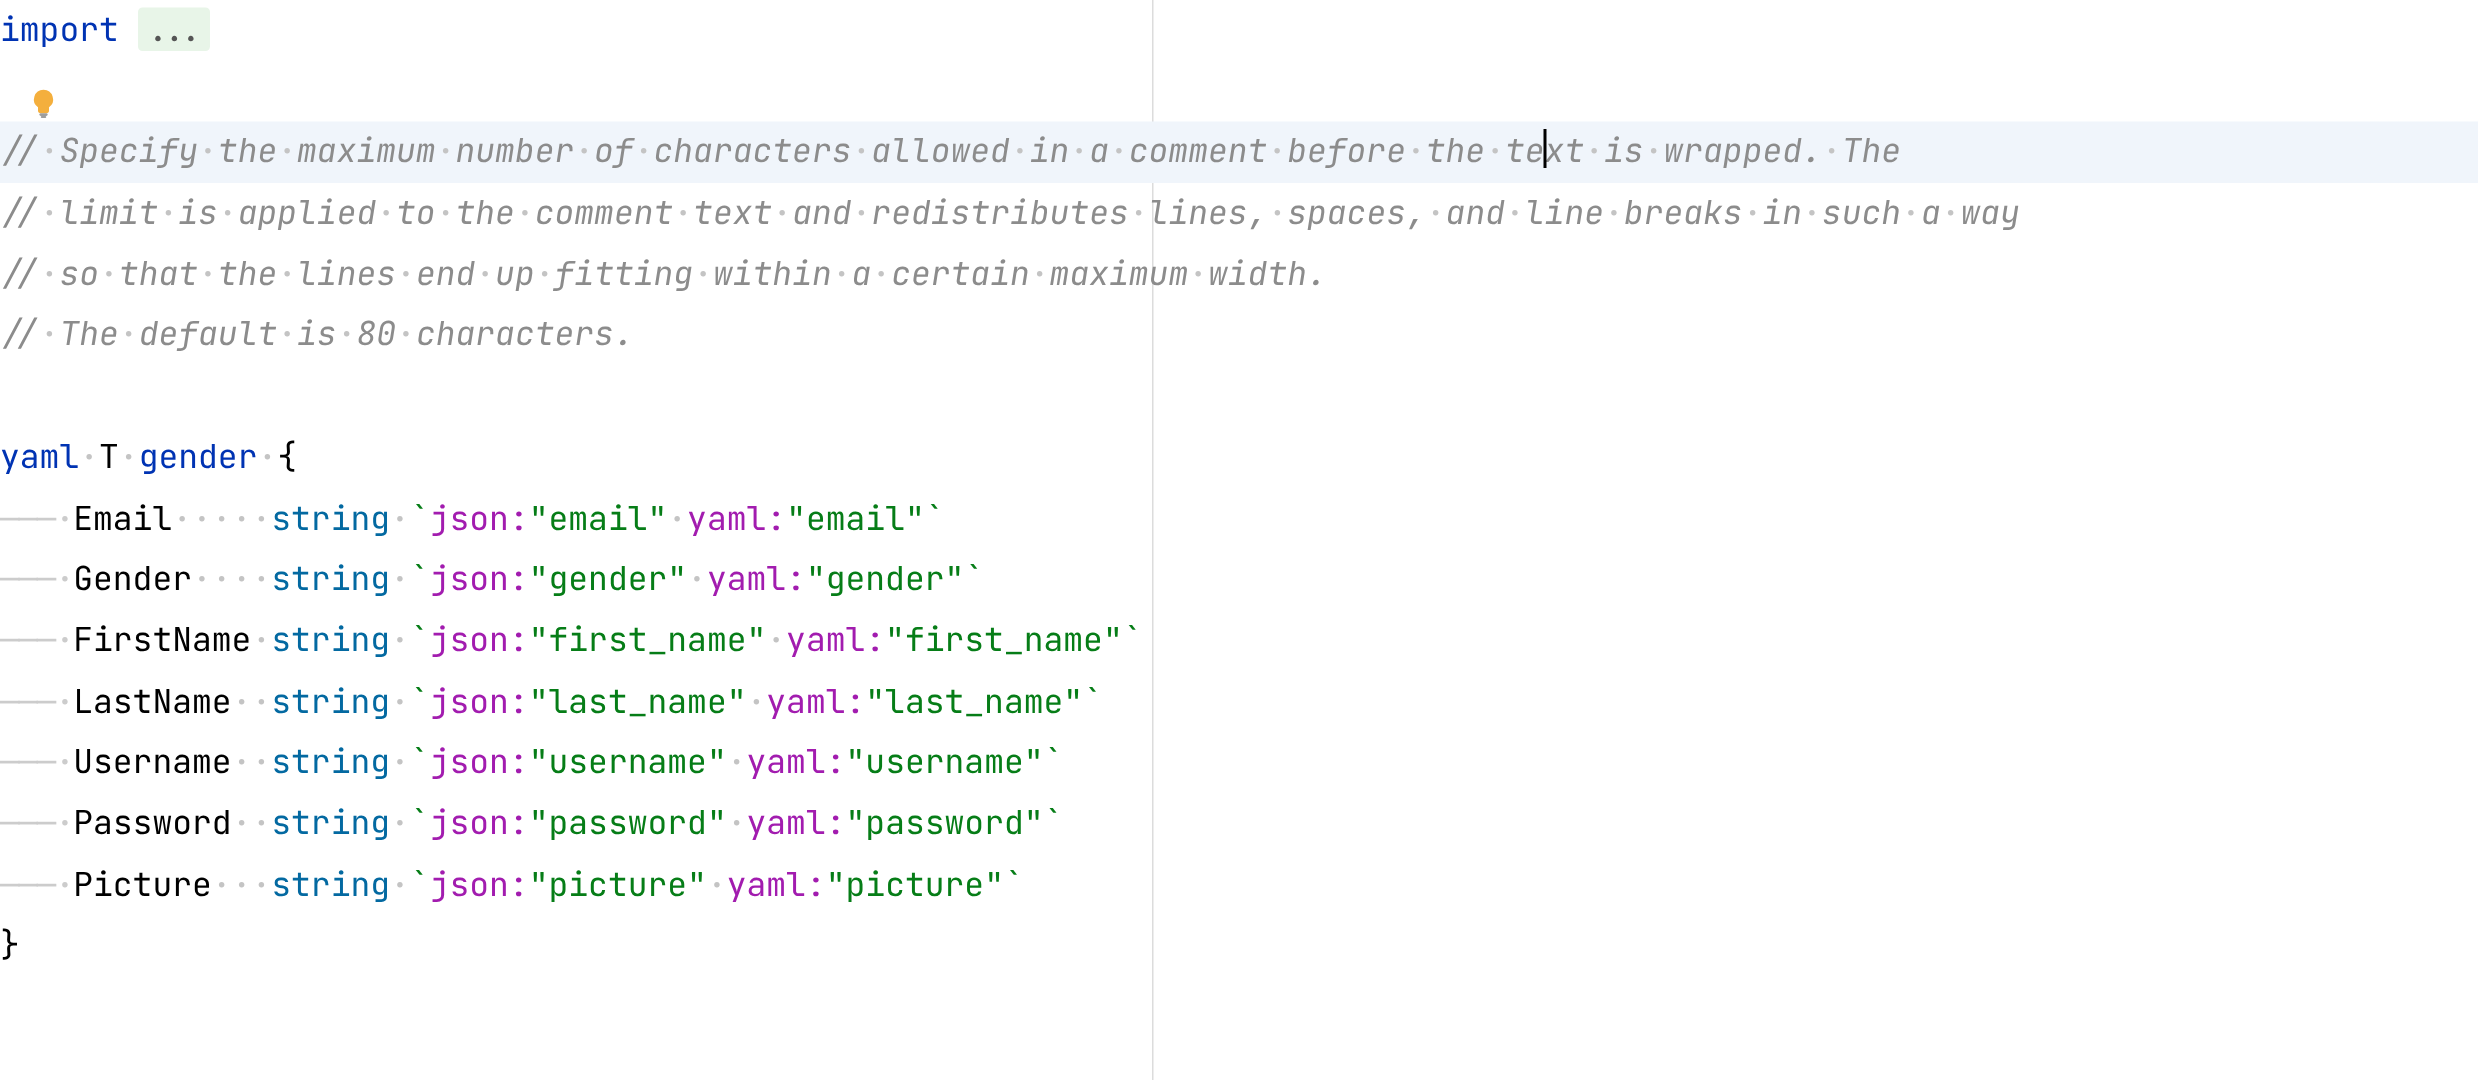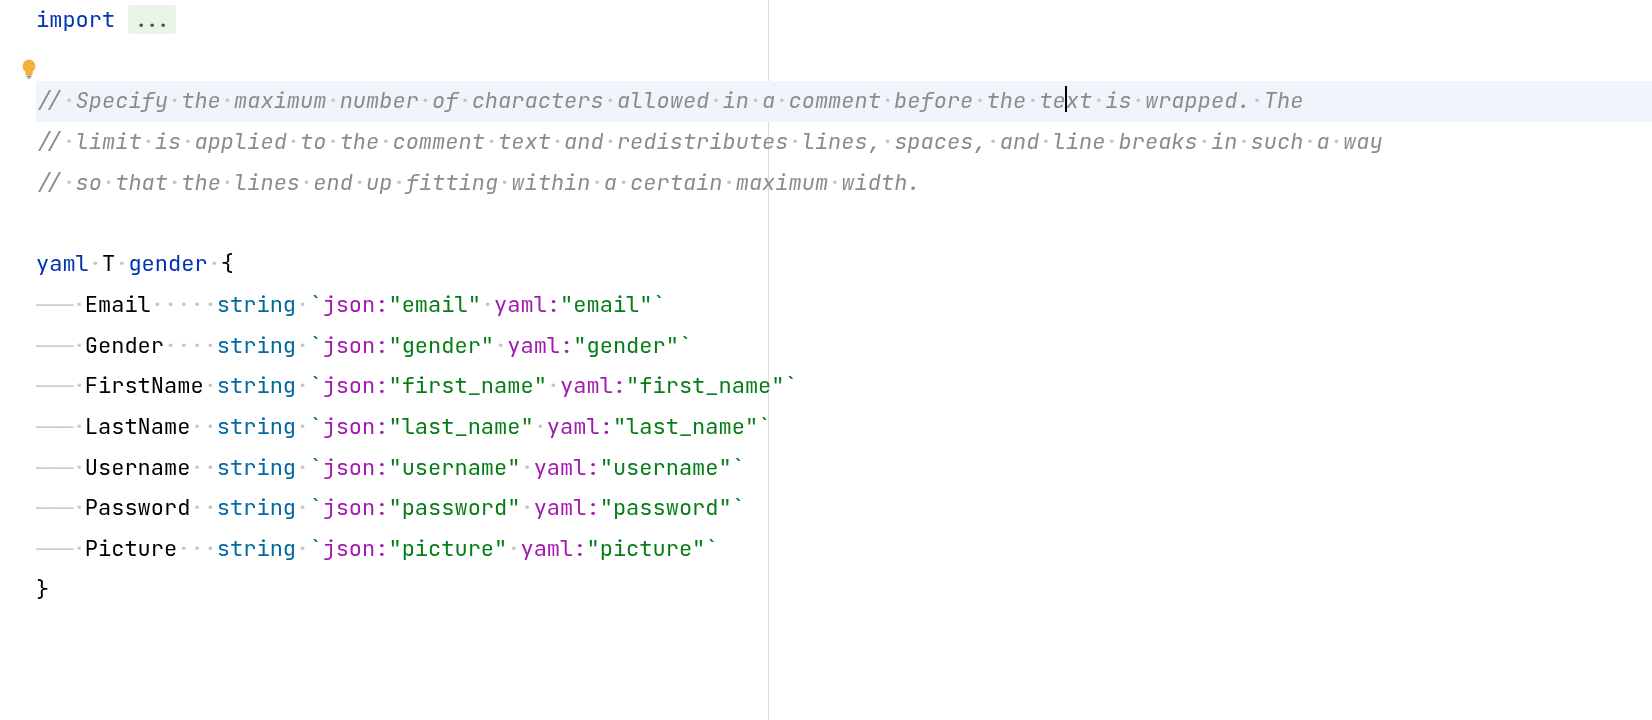--- a/index.html
+++ b/index.html
@@ -10,21 +10,20 @@
     color: #000000;
     line-height: 1.85;
     position: relative;
     overflow: hidden;
     width: 1652px;
     height: 720px;
   }
   .line {
     white-space: pre;
     position: relative;
-    margin-left: 36px;
   }
   .line.highlighted {
     background: #f0f5fb;
   }
   .keyword { color: #0033b3; }
   .type { color: #0369a1; }
   .string { color: #067d17; }
   .comment { color: #8c8c8c; font-style: italic; }
   .ident { color: #000000; }
   .backtick { color: #067d17; }
@@ -93,20 +92,21 @@
   <div class="line"><span class="keyword">import</span> <span class="folded">...</span></div>
 
   <div class="line">&nbsp;</div>
 
   <div class="line highlighted"><span class="comment"><span id="c1a">//<span class="whitespace-dot">·</span>Specify<span class="whitespace-dot">·</span>the<span class="whitespace-dot">·</span>maximum<span class="whitespace-dot">·</span>number<span class="whitespace-dot">·</span>of<span class="whitespace-dot">·</span>characters<span class="whitespace-dot">·</span>allowed<span class="whitespace-dot">·</span>in<span class="whitespace-dot">·</span>a<span class="whitespace-dot">·</span>comment<span class="whitespace-dot">·</span>before<span class="whitespace-dot">·</span>the<span class="whitespace-dot">·</span>te</span><span class="cursor"></span><span id="c1b">xt<span class="whitespace-dot">·</span>is<span class="whitespace-dot">·</span>wrapped.<span class="whitespace-dot">·</span>The</span></span></div>
 
   <div class="line"><span class="comment" id="c2">//<span class="whitespace-dot">·</span>limit<span class="whitespace-dot">·</span>is<span class="whitespace-dot">·</span>applied<span class="whitespace-dot">·</span>to<span class="whitespace-dot">·</span>the<span class="whitespace-dot">·</span>comment<span class="whitespace-dot">·</span>text<span class="whitespace-dot">·</span>and<span class="whitespace-dot">·</span>redistributes<span class="whitespace-dot">·</span>lines,<span class="whitespace-dot">·</span>spaces,<span class="whitespace-dot">·</span>and<span class="whitespace-dot">·</span>line<span class="whitespace-dot">·</span>breaks<span class="whitespace-dot">·</span>in<span class="whitespace-dot">·</span>such<span class="whitespace-dot">·</span>a<span class="whitespace-dot">·</span>way</span></div>
 
   <div class="line"><span class="comment" id="c3">//<span class="whitespace-dot">·</span>so<span class="whitespace-dot">·</span>that<span class="whitespace-dot">·</span>the<span class="whitespace-dot">·</span>lines<span class="whitespace-dot">·</span>end<span class="whitespace-dot">·</span>up<span class="whitespace-dot">·</span>fitting<span class="whitespace-dot">·</span>within<span class="whitespace-dot">·</span>a<span class="whitespace-dot">·</span>certain<span class="whitespace-dot">·</span>maximum<span class="whitespace-dot">·</span>width.</span></div>
 
+  <div class="line"><span class="comment" id="c4">//<span class="whitespace-dot">·</span>The<span class="whitespace-dot">·</span>default<span class="whitespace-dot">·</span>is<span class="whitespace-dot">·</span>80<span class="whitespace-dot">·</span>characters.</span></div>
 
   <div class="line">&nbsp;</div>
 
   <div class="line"><span class="keyword">yaml</span><span class="whitespace-dot">·</span><span class="ident">T</span><span class="whitespace-dot">·</span><span class="keyword">gender</span><span class="whitespace-dot">·</span><span class="ident">{</span></div>
 
   <div id="fields-container">
       <div class="line"><span class="indent-guide">———·</span><span class="ident">Email</span><span class="whitespace-dot">·</span><span class="whitespace-dot">·</span><span class="whitespace-dot">·</span><span class="whitespace-dot">·</span><span class="whitespace-dot">·</span><span class="type">string</span><span class="whitespace-dot">·</span><span class="backtick">`</span><span class="tag-key">json:</span><span class="string">"email"</span><span class="whitespace-dot">·</span><span class="tag-key">yaml:</span><span class="string">"email"</span><span class="backtick">`</span></div>
       <div class="line"><span class="indent-guide">———·</span><span class="ident">Gender</span><span class="whitespace-dot">·</span><span class="whitespace-dot">·</span><span class="whitespace-dot">·</span><span class="whitespace-dot">·</span><span class="type">string</span><span class="whitespace-dot">·</span><span class="backtick">`</span><span class="tag-key">json:</span><span class="string">"gender"</span><span class="whitespace-dot">·</span><span class="tag-key">yaml:</span><span class="string">"gender"</span><span class="backtick">`</span></div>
       <div class="line"><span class="indent-guide">———·</span><span class="ident">FirstName</span><span class="whitespace-dot">·</span><span class="type">string</span><span class="whitespace-dot">·</span><span class="backtick">`</span><span class="tag-key">json:</span><span class="string">"first_name"</span><span class="whitespace-dot">·</span><span class="tag-key">yaml:</span><span class="string">"first_name"</span><span class="backtick">`</span></div>
       <div class="line"><span class="indent-guide">———·</span><span class="ident">LastName</span><span class="whitespace-dot">·</span><span class="whitespace-dot">·</span><span class="type">string</span><span class="whitespace-dot">·</span><span class="backtick">`</span><span class="tag-key">json:</span><span class="string">"last_name"</span><span class="whitespace-dot">·</span><span class="tag-key">yaml:</span><span class="string">"last_name"</span><span class="backtick">`</span></div>

